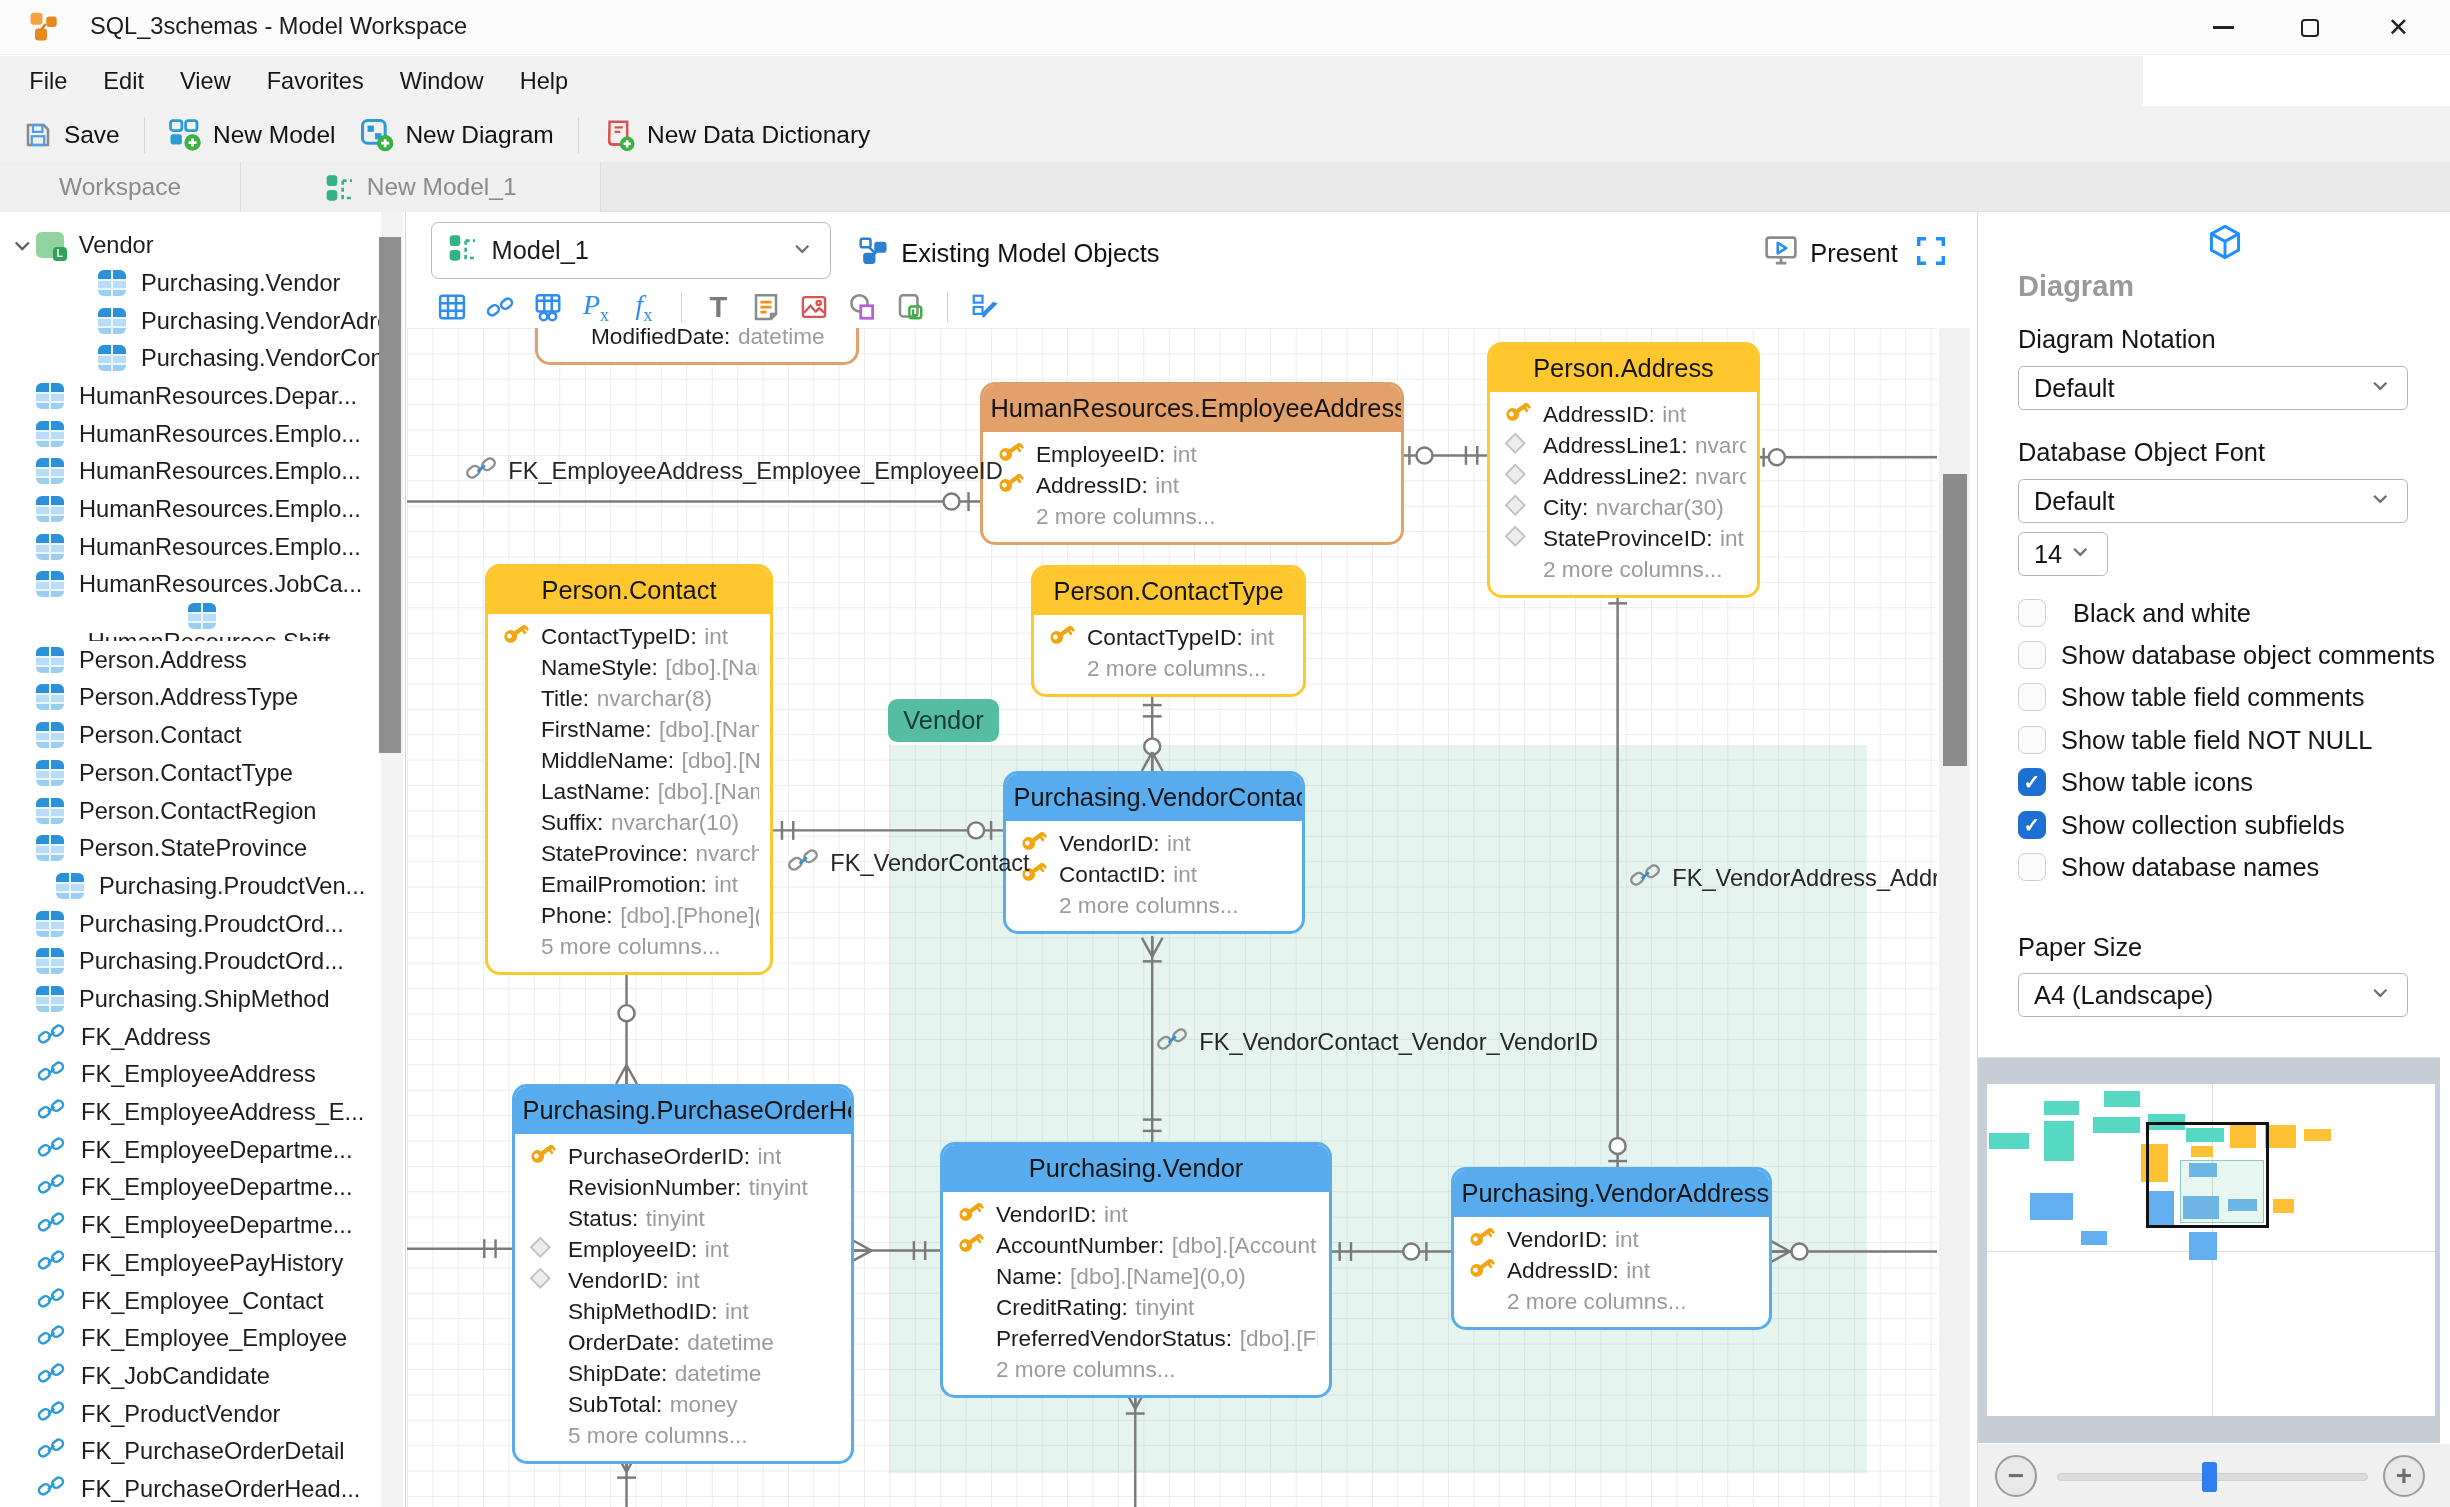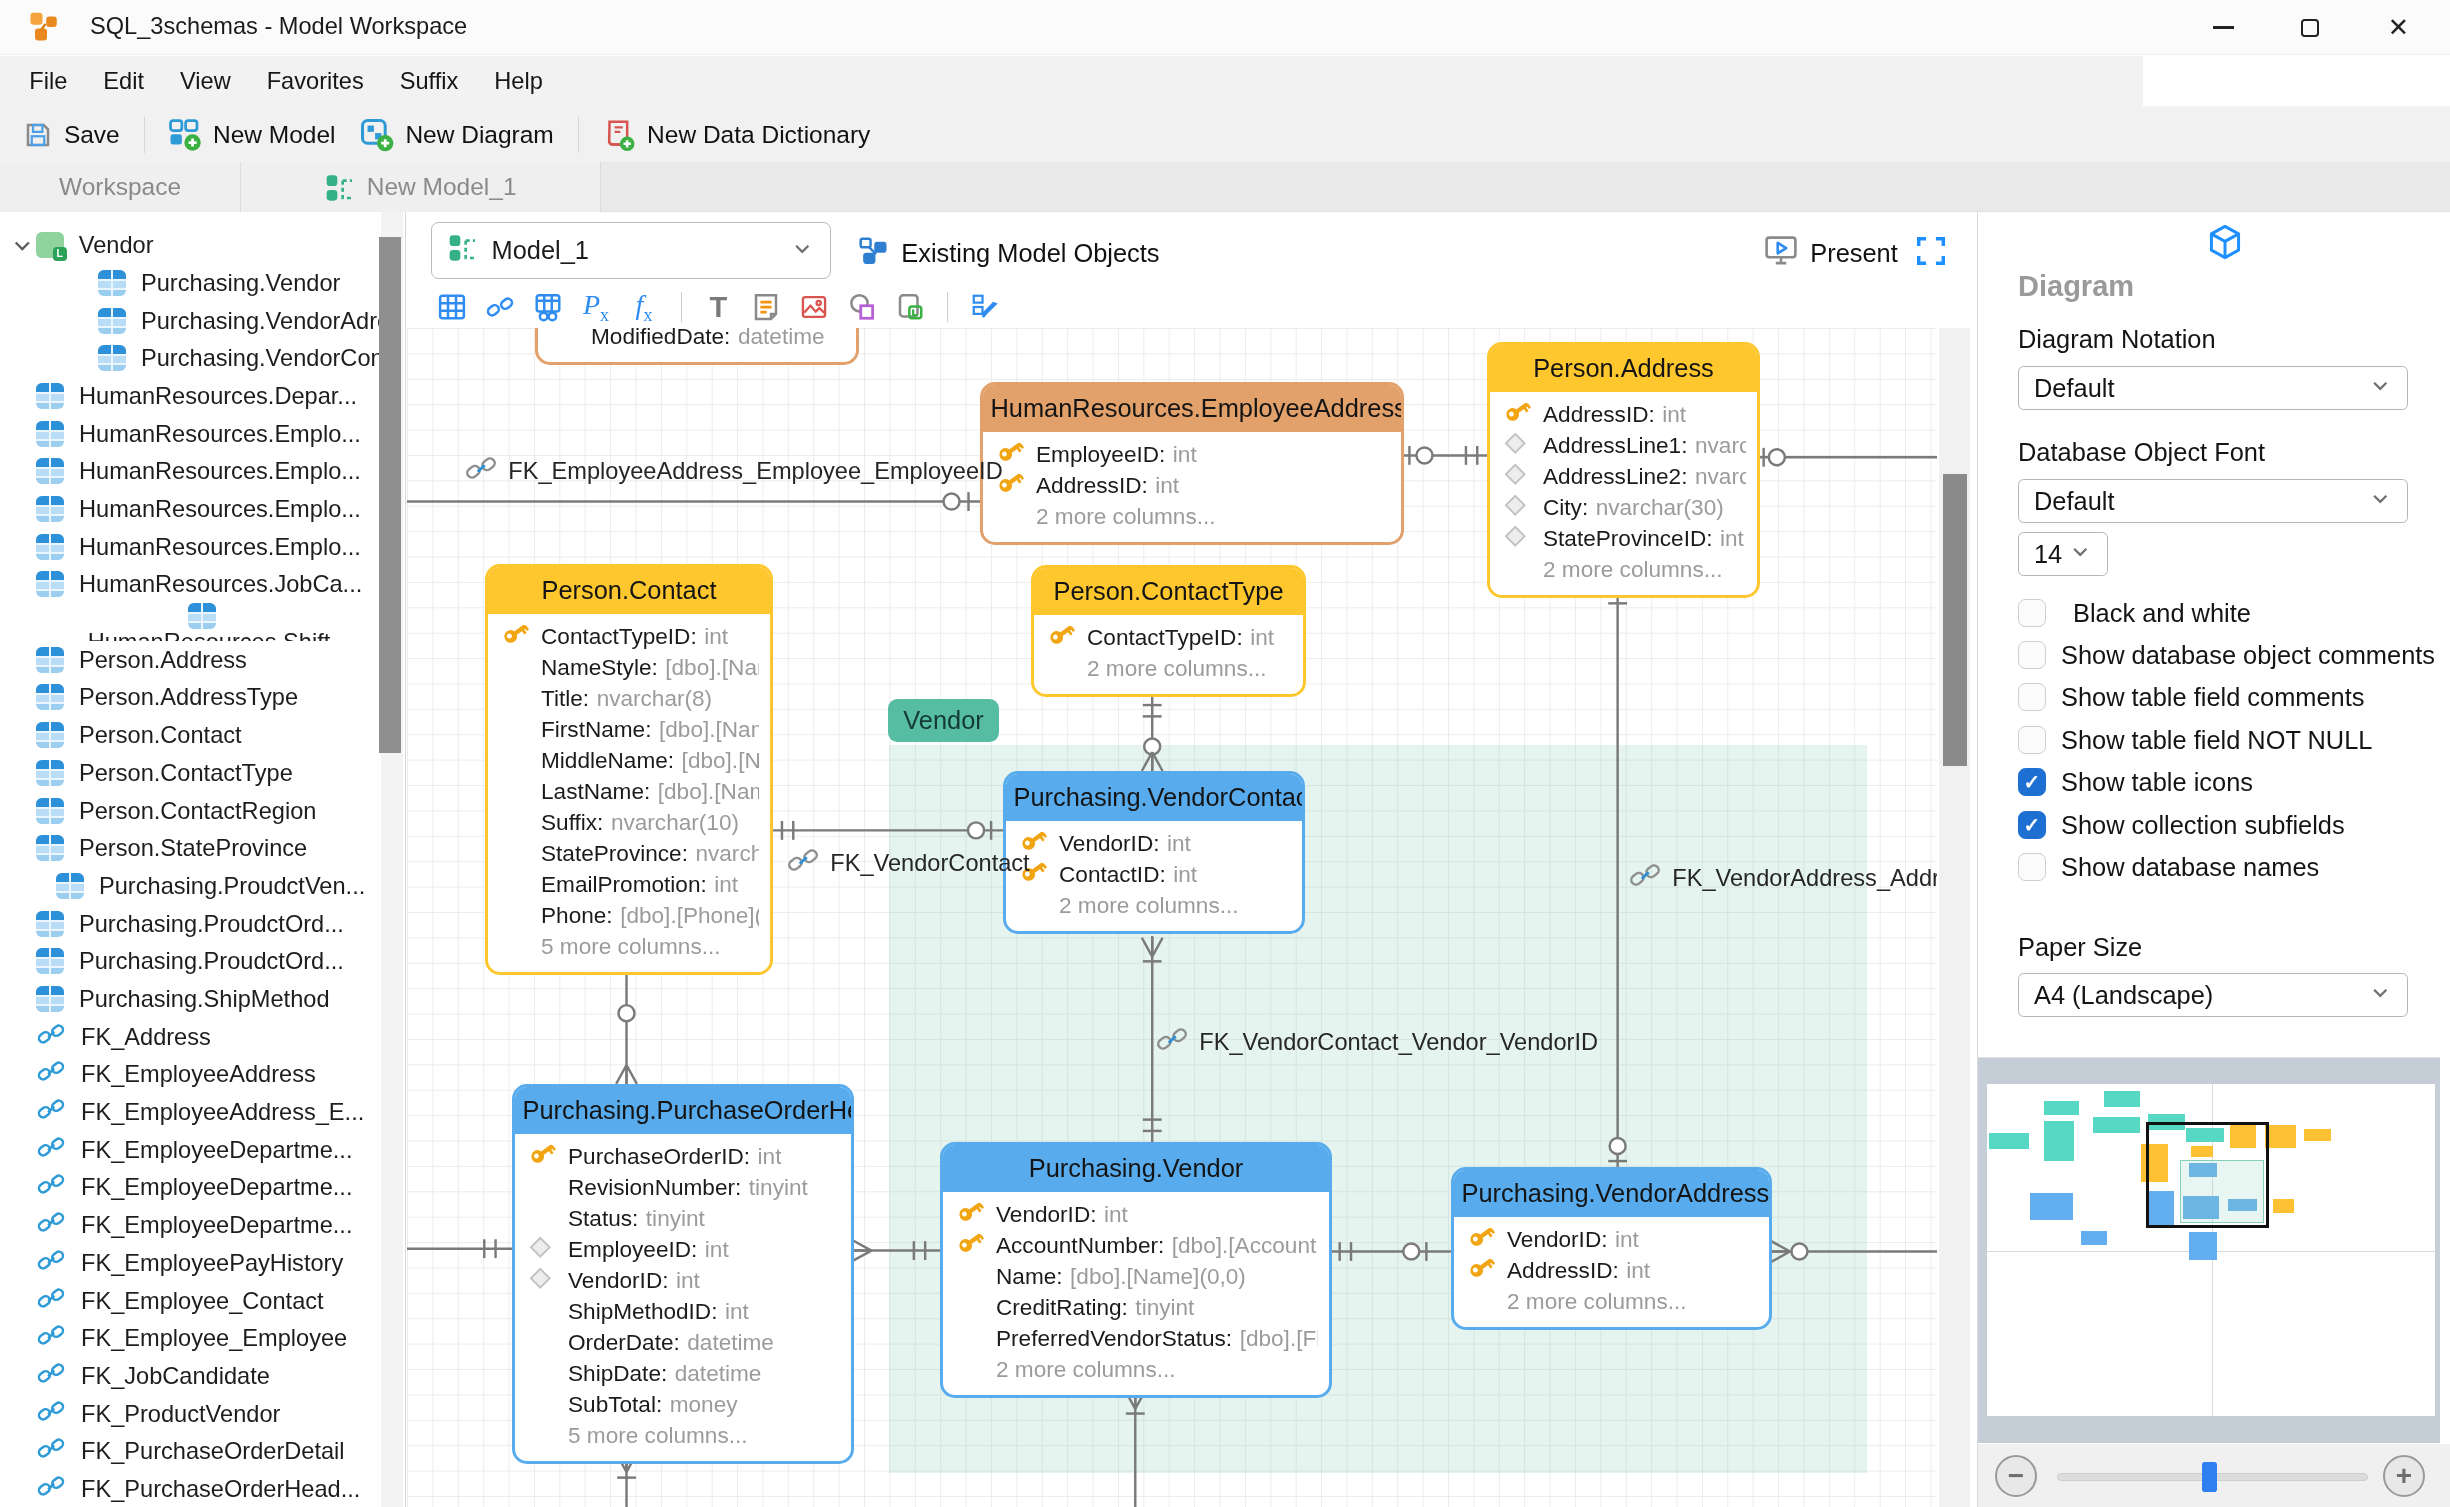--- a/index.html
+++ b/index.html
@@ -125,21 +125,21 @@
   <div class="winbtn wb-close">
       <span class="g">✕</span>
     </div>
 </div>
 
 <div class="menubar">
     <div class="menu-item">File</div>
     <div class="menu-item">Edit</div>
     <div class="menu-item">View</div>
     <div class="menu-item">Favorites</div>
-    <div class="menu-item">Suffix</div>
+    <div class="menu-item">Window</div>
     <div class="menu-item">Help</div>
   </div>
 
 <div class="toolbar">
   <div class="tool-btn">
     <span>
         <svg width="30" height="30" viewBox="0 0 24 24" fill="none">
           <path d="M4 4h12.5L20 7.5V20H4z" stroke="#8a8a8a" stroke-width="2"></path>
           <rect x="8" y="4" width="7.5" height="5.5" stroke="#4d9fe8" stroke-width="1.8"></rect>
           <rect x="7" y="13" width="10" height="7" stroke="#4d9fe8" stroke-width="1.8"></rect>

